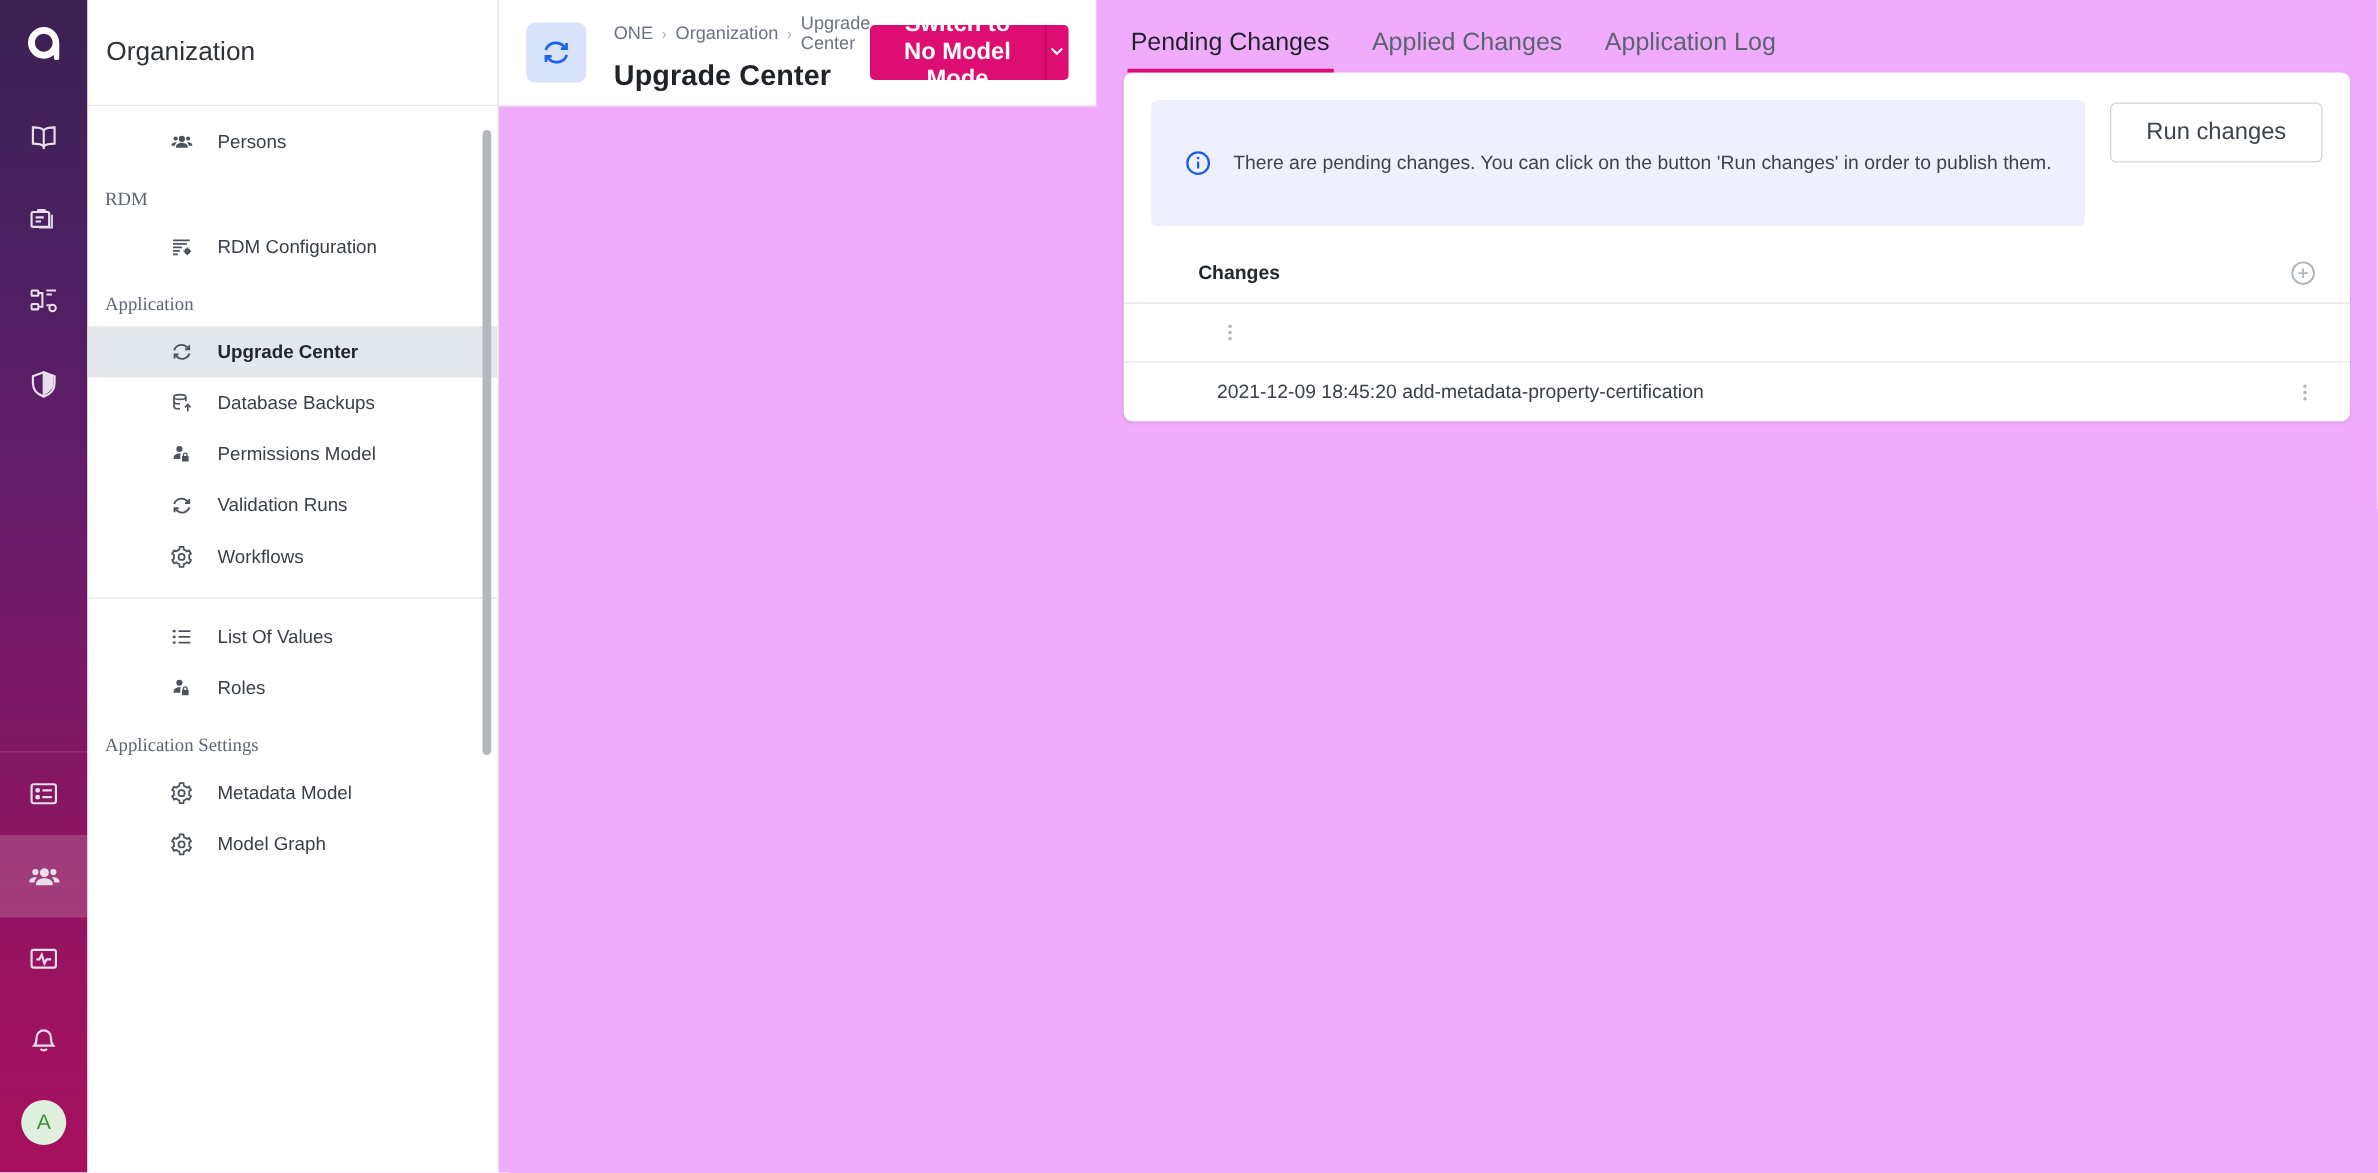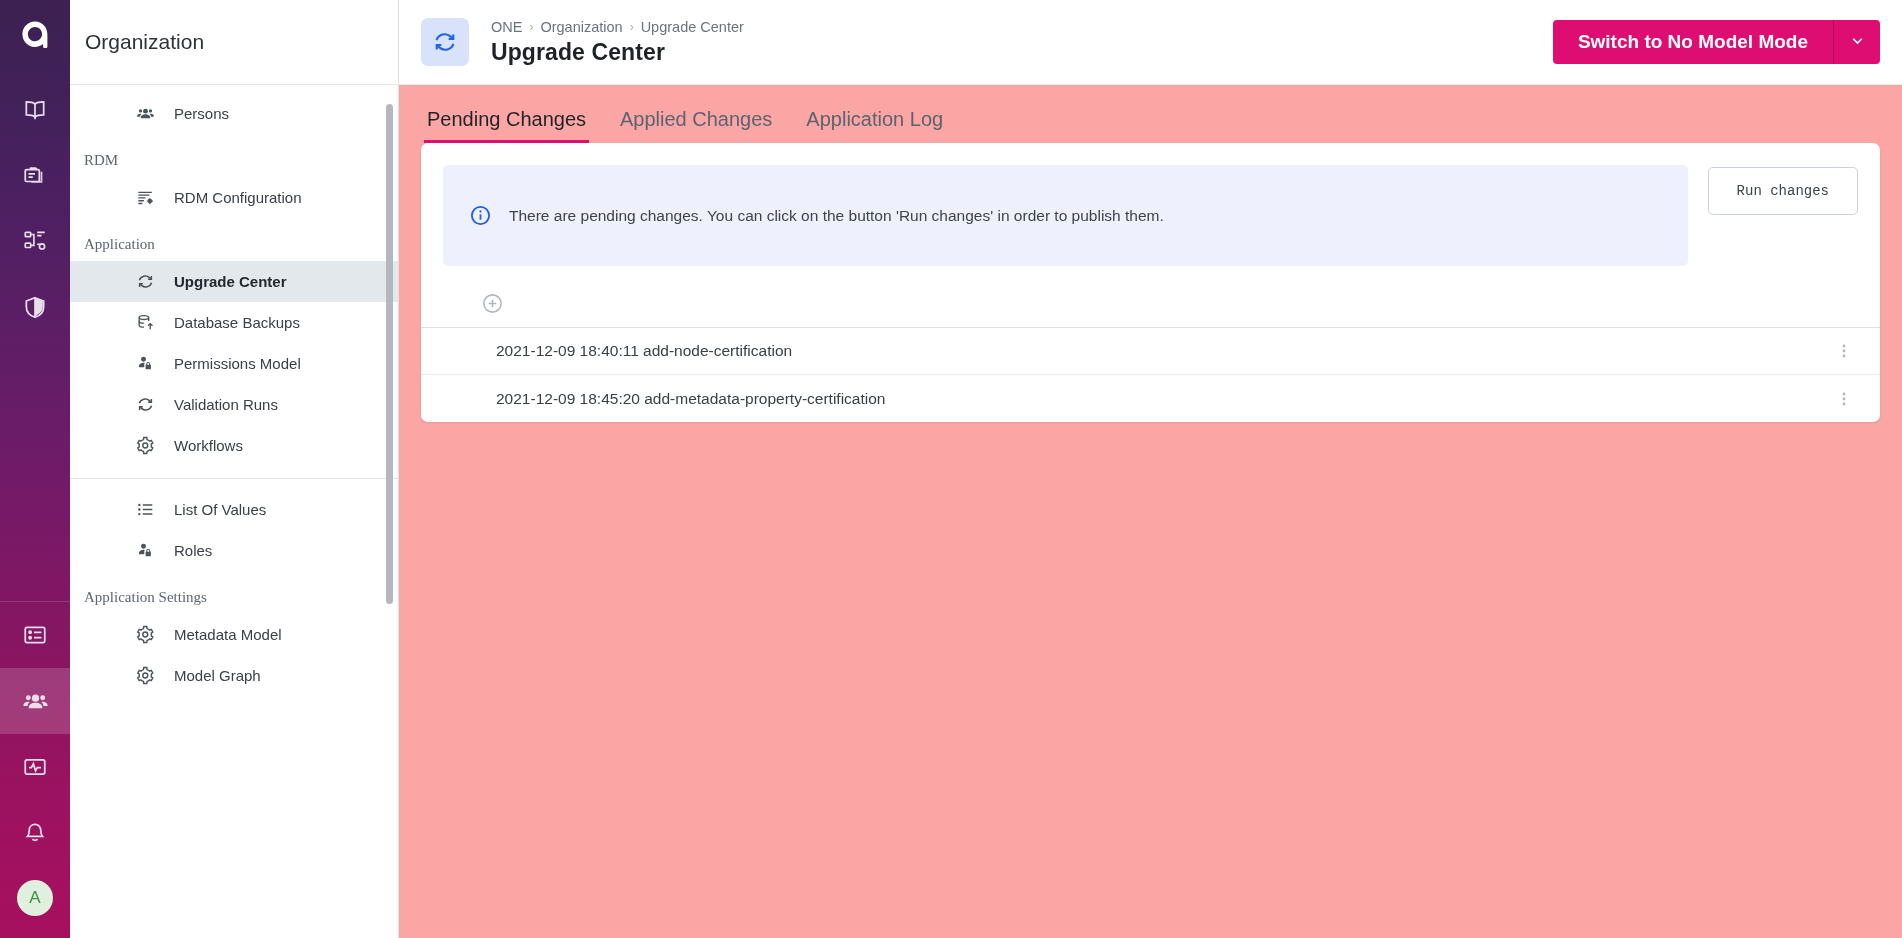--- a/index.html
+++ b/index.html
@@ -85,21 +85,21 @@
   .nav-item.active .nav-label { font-weight: bold; color: #23282e; }
   .nav-divider { height: 1px; background: #e3e6ea; margin: 12px 0 0 0; }
   .nav-spacer-sm { height: 10px; }
   .sb-scrollbar {
     position: absolute; right: 5px; top: 19px;
     width: 7px; height: 500px;
     background: #b4b8bd; border-radius: 4px;
   }
 
   
-  .main { flex: 1 1 auto; height: 938px; display: flex; flex-direction: column; background: #fca5a5; }
+  .main { flex: 1 1 auto; height: 938px; display: flex; flex-direction: row; background: #f0abfc; }
   .topbar {
     height: 85px; flex: 0 0 85px; background: #ffffff;
     display: flex; align-items: center;
     padding: 0 22px 0 22px;
     border-bottom: 1px solid #e9ecef;
   }
   .page-icon {
     width: 48px; height: 48px; border-radius: 7px;
     background: #d8e2fb; color: #1f64e8;
     display: flex; align-items: center; justify-content: center;
@@ -144,22 +144,22 @@
   .info-banner {
     flex: 1 1 auto; background: #eef1fd; border-radius: 5px;
     min-height: 101px; display: flex; align-items: center;
     padding: 12px 26px; gap: 17px;
   }
   .info-icon { color: #1f5eea; flex: 0 0 22px; display:flex; }
   .info-text { font-size: 15.5px; color: #3d444d; }
   .run-btn {
     flex: 0 0 auto; height: 48px; padding: 0 28px;
     background: #ffffff; border: 1px solid #ccd2d9; border-radius: 5px;
-    color: #3d444d; font-size: 14px; cursor: pointer;
-    font-family: Liberation Mono, monospace;
+    color: #3d444d; font-size: 19px; cursor: pointer;
+    font-family: Liberation Sans, sans-serif;
     margin-top: 2px;
   }
 
   .tbl-header {
     display: flex; align-items: center; height: 48px;
     padding: 0 26px 0 60px;
     border-bottom: 1px solid #dde2e8;
   }
   .tbl-header .col-title { flex: 1 1 auto; font-size: 15.5px; font-weight: bold; color: #23282e; }
   .add-icon { color: #b0b6bd; cursor: pointer; display: flex; }
@@ -449,31 +449,31 @@
                   <path d="M12 10.8v5.6"></path>
                   <circle cx="12" cy="7.8" r="1.15" fill="currentColor" stroke="none"></circle>
                 </svg>
             </span>
             <span class="info-text">There are pending changes. You can click on the button 'Run changes' in order to publish them.</span>
           </div>
           <button class="run-btn">Run changes</button>
         </div>
 
         <div class="tbl-header">
+          <div class="col-title">Changes</div>
           <span class="add-icon">
             <svg width="23" height="23" viewBox="0 0 24 24" fill="none" stroke="currentColor" stroke-width="1.6">
                 <circle cx="12" cy="12" r="9"></circle>
                 <path d="M12 8v8M8 12h8"></path>
               </svg>
           </span>
         </div>
 
         <div id="rows-mount">
             <div class="tbl-row">
-              <div class="cell">2021-12-09 18:40:11 add-node-certification</div>
               <span class="kebab">
                 <svg width="20" height="20" viewBox="0 0 24 24" fill="currentColor">
                   <circle cx="12" cy="6" r="1.7"></circle>
                   <circle cx="12" cy="12" r="1.7"></circle>
                   <circle cx="12" cy="18" r="1.7"></circle>
                 </svg>
               </span>
             </div>
             <div class="tbl-row">
               <div class="cell">2021-12-09 18:45:20 add-metadata-property-certification</div>

